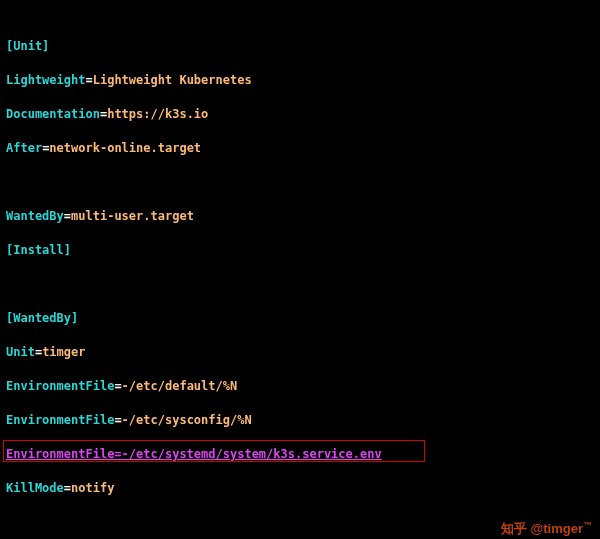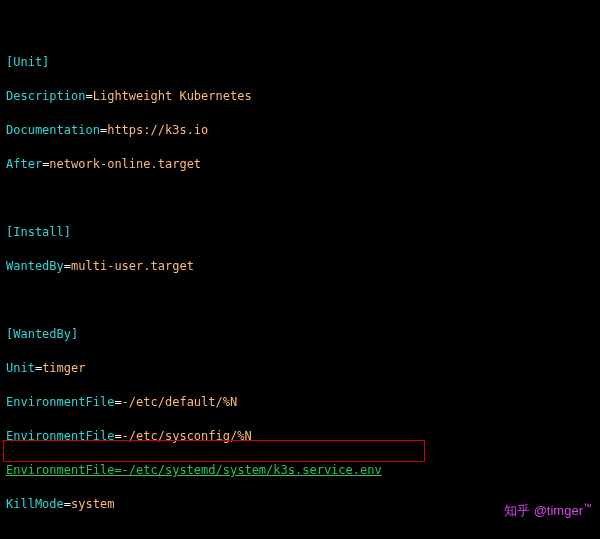--- a/index.html
+++ b/index.html
@@ -8,71 +8,72 @@
     width: 600px;
     height: 539px;
     background: #000;
     font-family: "Menlo", "Consolas", "DejaVu Sans Mono", monospace;
     font-size: 12px;
     line-height: 17px;
     color: #fff;
     overflow: hidden;
   }
   .terminal {
-    padding: 20px 6px;
+    padding: 4px 6px;
     white-space: pre;
     position: relative;
     width: 100%;
     height: 100%;
     box-sizing: border-box;
+    font-weight: bold;
   }
   .line { display: block; }
   .cyan { color: #2ad7d7; }
   .magenta { color: #fdba74; }
   .white { color: #ffffff; }
-  .underline { text-decoration: underline; color: #22c55e; }
+  .underline { text-decoration: underline; color: #d946ef; }
   .highlight-box {
     position: absolute;
     border: 1.5px solid #d40000;
     left: 3px;
     top: 440px;
     width: 420px;
     height: 20px;
     pointer-events: none;
   }
   .watermark {
     position: absolute;
     right: 8px;
-    bottom: 20px;
-    color: #d946ef;
+    bottom: 2px;
+    color: #c2410c;
     font-family: "PingFang SC", "Microsoft YaHei", sans-serif;
     font-size: 13px;
     pointer-events: none;
   }
   .watermark .tm { font-size: 9px; vertical-align: super; }
 </style>
 </head>
 <body>
 
 <div class="terminal">
 
 <span class="line"><span class="cyan">[Unit]</span></span>
-<span class="line"><span class="cyan">Description</span><span class="white">=</span><span class="magenta">Lightweight Kubernetes</span></span>
+<span class="line"><span class="cyan">Lightweight</span><span class="white">=</span><span class="magenta">Lightweight Kubernetes</span></span>
 <span class="line"><span class="cyan">Documentation</span><span class="white">=</span><span class="magenta">https://k3s.io</span></span>
 <span class="line"><span class="cyan">After</span><span class="white">=</span><span class="magenta">network-online.target</span></span>
 <span class="line">&nbsp;</span>
+<span class="line"><span class="cyan">WantedBy</span><span class="white">=</span><span class="magenta">multi-user.target</span></span>
 <span class="line"><span class="cyan">[Install]</span></span>
-<span class="line"><span class="cyan">WantedBy</span><span class="white">=</span><span class="magenta">multi-user.target</span></span>
 <span class="line">&nbsp;</span>
 <span class="line"><span class="cyan">[WantedBy]</span></span>
 <span class="line"><span class="cyan">Unit</span><span class="white">=</span><span class="magenta">timger</span></span>
 <span class="line"><span class="cyan">EnvironmentFile</span><span class="white">=</span><span class="magenta">-/etc/default/%N</span></span>
 <span class="line"><span class="cyan">EnvironmentFile</span><span class="white">=</span><span class="magenta">-/etc/sysconfig/%N</span></span>
 <span class="line"><span class="underline">EnvironmentFile=-/etc/systemd/system/k3s.service.env</span></span>
-<span class="line"><span class="cyan">KillMode</span><span class="white">=</span><span class="magenta">system</span></span>
+<span class="line"><span class="cyan">KillMode</span><span class="white">=</span><span class="magenta">notify</span></span>
 
 
 
 
 
 
 
 
 
 

